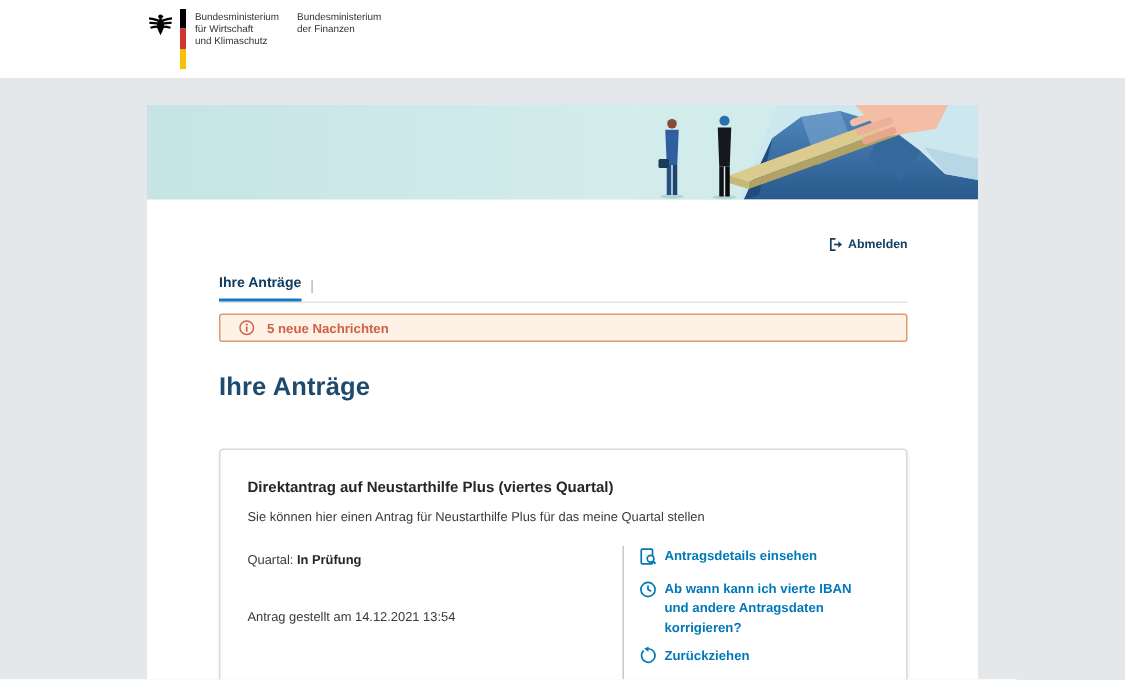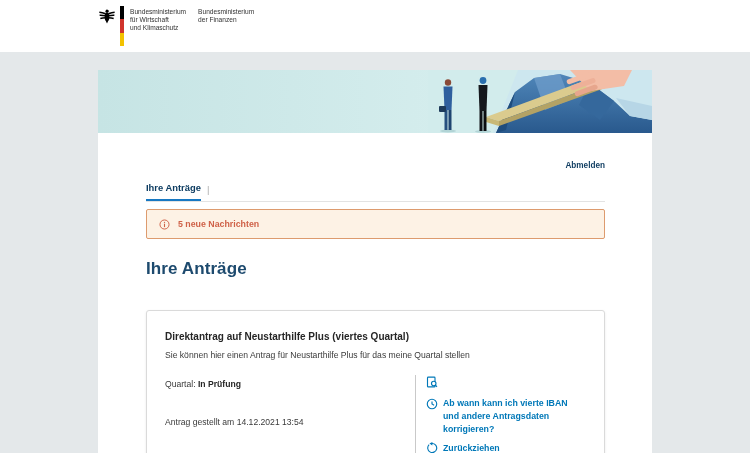--- a/index.html
+++ b/index.html
@@ -27,32 +27,32 @@
   .ministry + .ministry { margin-left: 12px; }
 
   
   .content-col { position: absolute; left: 98px; top: 70px; width: 554px; }
   .banner { width: 554px; height: 63px; display: block; }
   .panel { background: #ffffff; width: 554px; height: 330px; padding: 25px 47px 0 48px; }
 
   
   .logout-row { display: flex; justify-content: flex-end; height: 12px; }
   .logout { display: inline-flex; gap: 3px; text-decoration: none;
-            color: #123f63; font-size: 8.2px; font-weight: bold; cursor: pointer; flex-direction: column; }
+            color: #123f63; font-size: 8.2px; font-weight: bold; cursor: pointer; }
 
   
   .tabs { margin-top: 12px; border-bottom: 1px solid #e3e3e3; padding-bottom: 0;
           display: flex; align-items: flex-end; gap: 6px; font-size: 9.4px; }
   .tab { text-decoration: none; padding-bottom: 6px; cursor: pointer; }
   .tab.active { color: #0d3c61; font-weight: bold; border-bottom: 2px solid #1778c2; }
   .tab.inactive { color: #3c3c3c; }
   .tab-sep { color: #a9a9a9; padding-bottom: 6px; }
 
   
-  .alert { margin-top: 7px; height: 30px; background: #fdf2e5; border: 1px solid #dd9b6e;
+  .alert { margin-top: 7px; height: 19px; background: #fdf2e5; border: 1px solid #dd9b6e;
            border-radius: 2px; display: flex; align-items: center; gap: 8px; padding: 0 12px;
            color: #cf6148; font-size: 8.8px; font-weight: bold; }
   .alert svg { flex: 0 0 auto; }
 
   
   .page-title { margin-top: 20px; font-size: 17px; font-weight: 600; color: #1d4a6e; letter-spacing: .1px; }
 
   
   .card { margin-top: 31px; background: #fff; border: 1px solid #dadada; border-radius: 3px;
           box-shadow: 0 1px 3px rgba(0,0,0,.08); padding: 20px 18px 24px 18px; height: 210px; }
@@ -193,20 +193,21 @@
 
           <div class="card-right">
             <a class="action">
               <span class="ico">
                 <svg width="12" height="12" viewBox="0 0 16 16">
                   <rect x="2" y="1.5" width="10" height="13" rx="1" stroke="#0078b8" stroke-width="1.5" fill="none"></rect>
                   <circle cx="10.3" cy="10" r="3" stroke="#0078b8" stroke-width="1.5" fill="#fff"></circle>
                   <line x1="12.4" y1="12.2" x2="14.6" y2="14.4" stroke="#0078b8" stroke-width="1.7"></line>
                 </svg>
               </span>
+              <span>Antragsdetails einsehen</span>
             </a>
             <a class="action">
               <span class="ico">
                 <svg width="12" height="12" viewBox="0 0 16 16">
                   <circle cx="8" cy="8" r="6.3" stroke="#0078b8" stroke-width="1.5" fill="none"></circle>
                   <path d="M8 4.5 V8 L10.8 9.6" stroke="#0078b8" stroke-width="1.5" fill="none"></path>
                 </svg>
               </span>
               <span>Ab wann kann ich vierte IBAN und andere Antragsdaten korrigieren?</span>
             </a>

